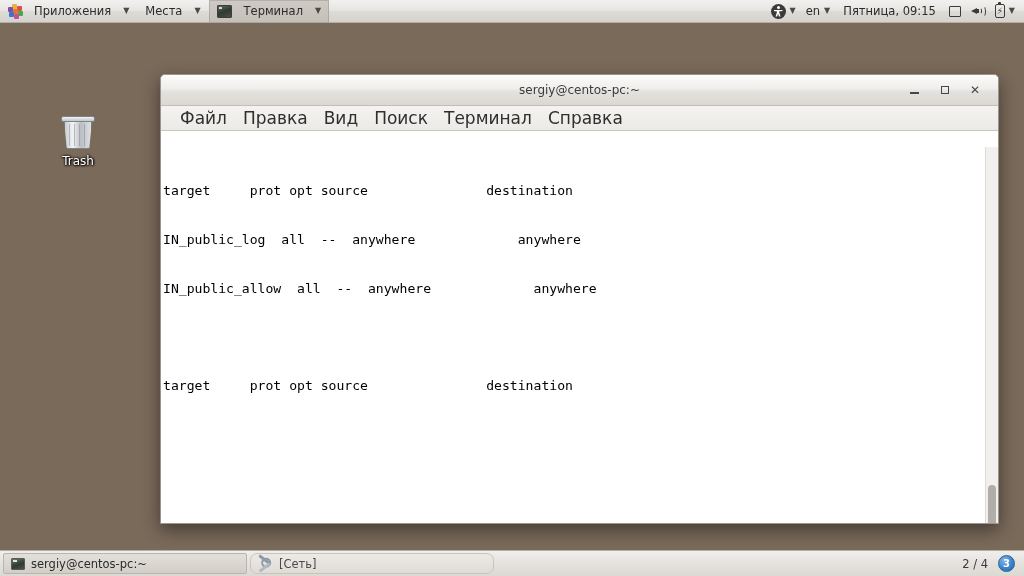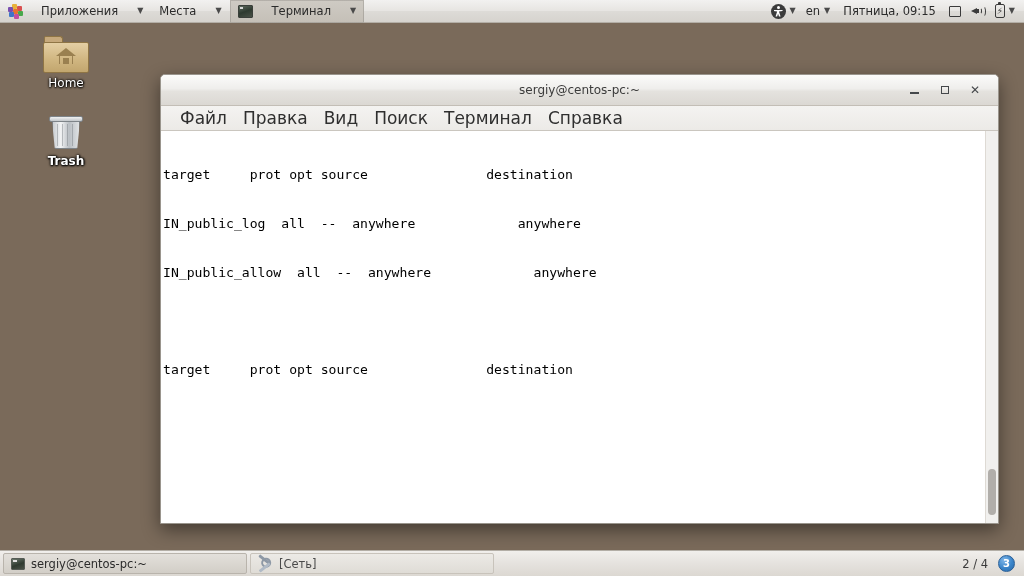--- a/index.html
+++ b/index.html
@@ -48,21 +48,21 @@
     background: linear-gradient(180deg, #f2f1f0 0%, #e7e5e2 48%, #dddbd7 52%, #d6d3ce 100%);
     border-bottom: 1px solid #b3aea6;
     display: flex; align-items: center;
     font-size: 11.5px; color: #2b2b2b;
     z-index: 50;
   }
   .panel-left { display: flex; align-items: center; height: 100%; }
   .panel-right { display: flex; align-items: center; height: 100%; margin-left: auto; padding-right: 4px; }
 
   .menu-btn {
-    display: flex; align-items: center; gap: 19px;
+    display: flex; align-items: center; gap: 12px;
     height: 23px; padding: 0 8px;
     white-space: nowrap; cursor: default;
   }
   .menu-btn.active {
     background: linear-gradient(180deg, #cfcbc4 0%, #c4bfb7 100%);
     box-shadow: inset 0 0 0 1px rgba(0,0,0,.13);
   }
   .caret { font-size: 8px; color: #4a4a4a; line-height: 1; }
 
   .apps-icon {
@@ -133,21 +133,21 @@
     position: absolute; width: 84px;
     display: flex; flex-direction: column; align-items: center; gap: 2px;
     cursor: default;
   }
   .desk-icon .label {
     font-size: 12px; color: #ffffff;
     text-shadow: 0 0 3px #000, 0 1px 2px #000, 1px 0 2px #000;
     line-height: 14px;
   }
   #icon-home { left: 24px; top: 36px; }
-  #icon-trash { left: 24px; top: 112px; font-weight: bold; }
+  #icon-trash { left: 36px; top: 112px; }
 
   .folder-ico { width: 46px; height: 38px; position: relative; }
   .folder-ico .tab {
     position: absolute; left: 1px; top: 0; width: 19px; height: 7px;
     background: #c6a97c; border-radius: 2px 3px 0 0; border: 1px solid #8f7545; border-bottom: none;
   }
   .folder-ico .body {
     position: absolute; left: 0; top: 6px; width: 46px; height: 31px;
     background: linear-gradient(180deg, #e4cfa4 0%, #d1b782 55%, #c2a66e 100%);
     border: 1px solid #8f7545; border-radius: 2px;
@@ -229,20 +229,21 @@
     border-bottom: 1px solid #cac6bf;
     display: flex; align-items: center; padding-left: 12px; gap: 2px;
     font-size: 17px; color: #2f2f2f;
   }
   .menu-item { padding: 2px 7px; border-radius: 2px; cursor: default; white-space: nowrap; }
 
   #term-body {
     flex: 1 1 auto; position: relative;
     background: #ffffff; overflow: hidden;
     display: flex;
+    margin-top: 16px;
   }
   #term-screen {
     flex: 1 1 auto;
     padding: 4px 0 0 2px;
     font-family: "DejaVu Sans Mono", "Liberation Mono", monospace;
     font-size: 13.1px;
     line-height: 16.2px;
     color: #000000;
     white-space: pre;
     letter-spacing: 0;
@@ -275,21 +276,21 @@
   .task-btn {
     height: 21px; display: flex; align-items: center; gap: 6px;
     padding: 0 7px; margin-right: 3px; border-radius: 2px;
     border: 1px solid #b9b4ac;
     background: linear-gradient(180deg, #e3e0db 0%, #d2cec7 100%);
     width: 244px; overflow: hidden; white-space: nowrap;
     cursor: default;
   }
   .task-btn.inactive {
     background: linear-gradient(180deg, #eceae6 0%, #dfdcd6 100%);
-    border-color: #c8c3bb; color: #4a4a4a;
+    border-color: #c8c3bb; color: #4a4a4a; border-radius: 7px;
   }
   .task-term-ico {
     width: 14px; height: 12px; flex: 0 0 14px;
     background: linear-gradient(160deg, #6d7a6e 0%, #2f3b31 55%, #4a5248 100%);
     border: 1px solid #555b55; border-radius: 1px; position: relative;
   }
   .task-term-ico::after { content:""; position:absolute; left:1px; top:1px; width:4px; height:2px; background:#e0e0e0; }
 
   .tools-ico { width: 15px; height: 13px; position: relative; flex: 0 0 15px; }
   .tools-ico .wr {
@@ -372,32 +373,20 @@
       </div>
       <div class="tray-item">
         <span class="battery-icon">
             <span class="bolt">⚡</span>
           </span>
         <span class="caret">▼</span>
       </div>
     </div>
   </div>
 
-  <div class="desk-icon" id="icon-home">
-    <span class="folder-ico">
-      <span class="tab"></span>
-      <span class="body"></span>
-      <span class="house">
-          <span class="roof"></span>
-          <span class="wall"></span>
-          <span class="door"></span>
-        </span>
-    </span>
-    <span class="label">Home</span>
-  </div>
 
   <div class="desk-icon" id="icon-trash">
     <span class="trash-ico">
       <span class="lid"></span>
       <span class="can"></span>
     </span>
     <span class="label">Trash</span>
   </div>
 
   <div id="terminal-window">

